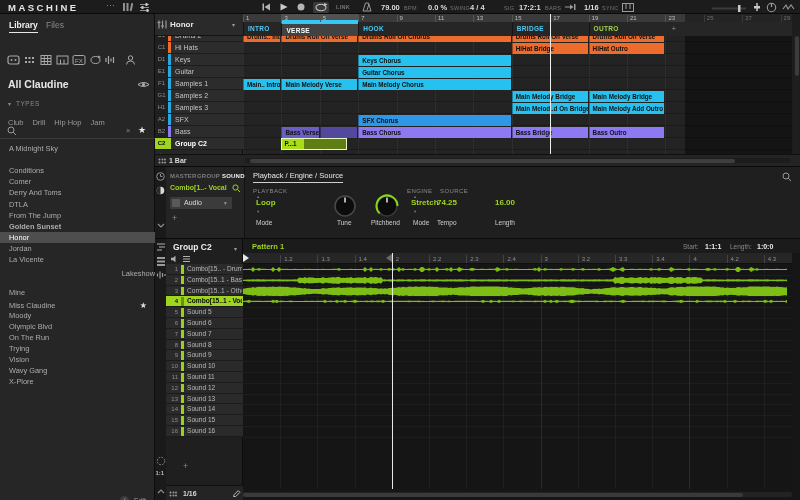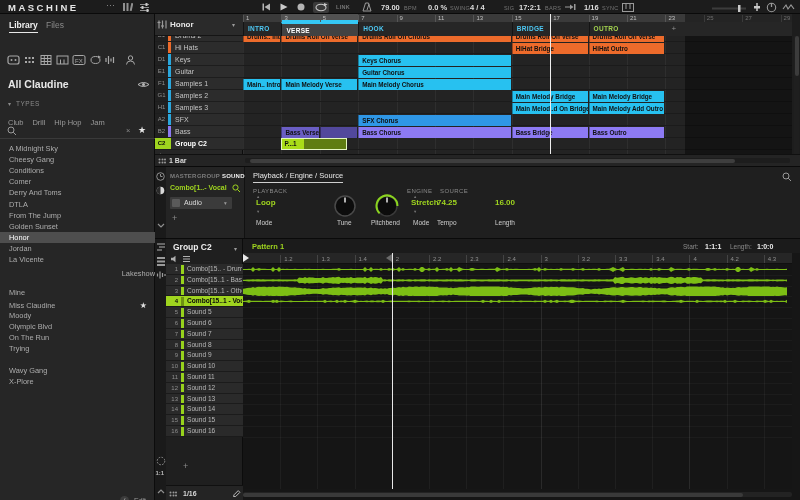--- a/index.html
+++ b/index.html
@@ -307,37 +307,37 @@
             <circle cx="4" cy="4" r="3" fill="none" stroke="#9a9a9a"></circle>
             <line x1="6.2" y1="6.2" x2="9" y2="9" stroke="#9a9a9a"></line>
           </svg>
         </span>
       <span class="abs" style="left:126px;top:3px;font-size:7.5px;color:#8a8a8a">×</span>
       <span class="abs" style="left:138px;top:2px;font-size:9px;color:#e8e8e8">★</span>
     </div>
 
     <div class="proj-list">
         <div class="proj" style="top: 0px;">A Midnight Sky</div>
-        <div class="proj" style="top: 11.1px;">Cheesy Gang</div>
         <div class="proj" style="top: 22.2px;">Conditions</div>
         <div class="proj" style="top: 33.3px;">Comer</div>
         <div class="proj" style="top: 44.4px;">Derry And Toms</div>
         <div class="proj" style="top: 55.5px;">DTLA</div>
         <div class="proj" style="top: 66.6px;">From The Jump</div>
-        <div class="proj" style="top: 77.7px;">Golden Sunset</div>
+        <div class="proj" style="top: 77.7px; font-weight: bold;">Golden Sunset</div>
         <div class="proj sel" style="top: 88.8px;">Honor</div>
         <div class="proj" style="top: 99.9px;">Jordan</div>
         <div class="proj" style="top: 111px;">La Vicente</div>
         <div class="proj" style="top: 125px; text-align: right;">Lakeshow</div>
         <div class="proj" style="top: 144.3px;">Mine</div>
         <div class="proj" style="top: 157px;">Miss Claudine<span class="pstar">★</span></div>
         <div class="proj" style="top: 166.5px;">Moody</div>
         <div class="proj" style="top: 177.6px;">Olympic Blvd</div>
         <div class="proj" style="top: 188.7px;">On The Run</div>
         <div class="proj" style="top: 199.8px;">Trying</div>
+        <div class="proj" style="top: 210.9px;">Vision</div>
         <div class="proj" style="top: 222px;">Wavy Gang</div>
         <div class="proj" style="top: 233.1px;">X-Plore</div>
       </div>
 
     <div class="editrow">
       <span class="info-ico">i</span>
       <span class="edit-lab">Edit</span>
     </div>
   </div>
 

